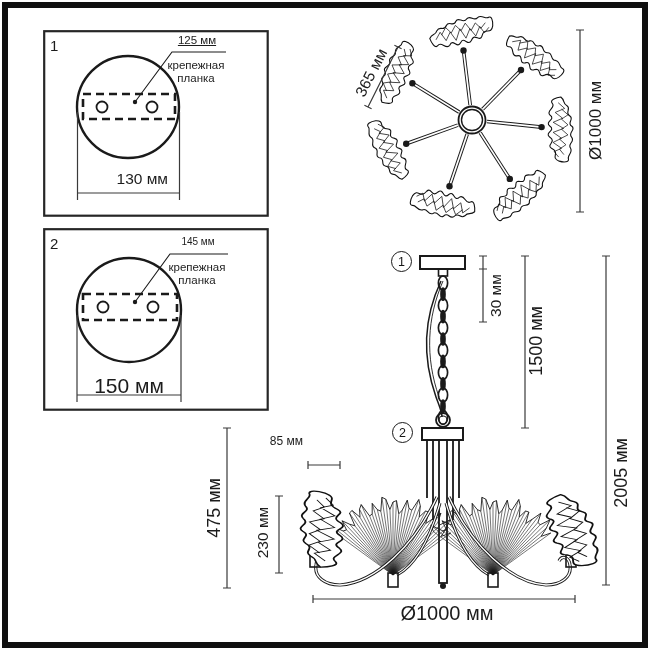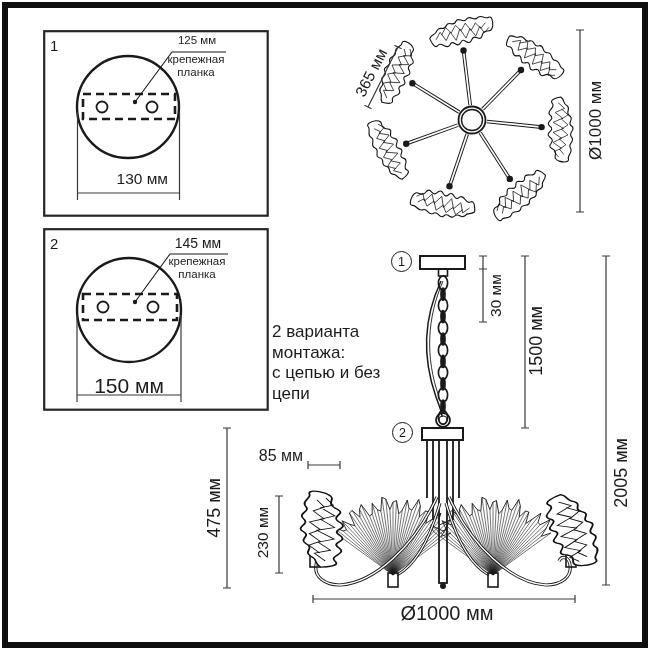--- a/index.html
+++ b/index.html
@@ -2,21 +2,21 @@
 <html><head>
 <meta charset="utf-8">
 <style>
   html,body{margin:0;padding:0;background:#fff;}
   #stage{position:relative;width:650px;height:650px;background:#ffffff;overflow:hidden;
          font-family:"Liberation Sans",sans-serif;color:#161616;}
   #frame{position:absolute;left:2px;top:2px;right:2px;bottom:2px;border:6px solid #0f0f0f;}
   .abs{position:absolute;}
   .txt{position:absolute;z-index:5;color:#1c1c1c;text-align:center;line-height:1.1;}
   .rot{transform:rotate(-90deg);}
-  .pre{white-space:pre-line;}
+  .pre{white-space:pre-line;margin-top:6px;}
   .marker{position:absolute;z-index:6;width:19px;height:19px;border:1.7px solid #1a1a1a;
           border-radius:50%;background:#fff;font-size:12.5px;display:flex;
           align-items:center;justify-content:center;}
   svg{position:absolute;overflow:visible;}
   .dim{stroke:#3a3a3a;stroke-width:1.2;fill:none;}
   .draw{stroke:#1a1a1a;fill:none;}
 </style>
 </head>
 <body>
 
@@ -27,37 +27,37 @@
     <rect x="1.2" y="1.2" width="223.5" height="184.5" fill="#ffffff" stroke="#262626" stroke-width="2.2"></rect>
     <circle class="draw" cx="85" cy="77" r="51" stroke-width="2.4"></circle>
     <rect class="draw" x="40" y="64" width="92" height="25" stroke-width="2.6" stroke-dasharray="8 5"></rect>
     <circle class="draw" cx="59" cy="77" r="5.5" stroke-width="1.8"></circle>
     <circle class="draw" cx="109" cy="77" r="5.5" stroke-width="1.8"></circle>
     <circle cx="92" cy="72" r="2.2" fill="#1a1a1a"></circle>
     <path class="draw" d="M92,72 L129,22 H183" stroke-width="1.1"></path>
     <path class="dim" d="M34.5,82 V170 M136.5,82 V170 M34.5,163 H136.5"></path>
   </svg>
   <div class="txt" style="left:50px;top:38px;font-size:15px;">1</div>
-  <div class="txt" style="left:166px;top:34px;width:62px;font-size:11.5px;">125 мм</div>
+  <div class="txt" style="left:166px;top:34px;width:62px;font-size:11.5px;text-decoration:underline;">125 мм</div>
   <div class="txt pre" style="left:155px;top:53px;width:82px;font-size:11.5px;">крепежная
 планка</div>
   <div class="txt" style="left:88px;top:170px;width:80px;font-size:15.5px;text-align:right;">130 мм</div>
 
   <svg class="abs" style="left:43px;top:228px;" width="226" height="183">
     <rect x="1.2" y="1.2" width="223.5" height="180.5" fill="#ffffff" stroke="#262626" stroke-width="2.2"></rect>
     <circle class="draw" cx="86" cy="82" r="52" stroke-width="2.4"></circle>
     <rect class="draw" x="40" y="66" width="94" height="26" stroke-width="2.6" stroke-dasharray="8 5"></rect>
     <circle class="draw" cx="60" cy="79" r="5.5" stroke-width="1.8"></circle>
     <circle class="draw" cx="110" cy="79" r="5.5" stroke-width="1.8"></circle>
     <circle cx="92" cy="74" r="2.2" fill="#1a1a1a"></circle>
     <path class="draw" d="M92,74 L127,26 H185" stroke-width="1.1"></path>
     <path class="dim" d="M34,87 V174 M138,87 V174 M34,167 H138"></path>
   </svg>
   <div class="txt" style="left:50px;top:236px;font-size:15px;">2</div>
-  <div class="txt" style="left:167px;top:236px;width:62px;font-size:14px;">145 мм</div>
+  <div class="txt" style="left:167px;top:236px;width:62px;font-size:10px;">145 мм</div>
   <div class="txt pre" style="left:156px;top:255px;width:82px;font-size:11.5px;">крепежная
 планка</div>
   <div class="txt" style="left:89px;top:374px;width:80px;font-size:21px;">150 мм</div>
 
   <svg class="abs" style="left:330px;top:15px;" width="314" height="214">
     <defs>
       <g id="leaf">
         <path d="M-32,2 C-29,-8 -24,3 -20,-7 C-17,-13 -13,-2 -9,-10 C-5,-16 -2,-4 2,-11
                  C6,-17 9,-5 13,-12 C17,-17 21,-6 25,-11 C28,-14 31,-7 32,-3
                  C29,2 26,-1 24,4 C21,9 17,2 14,8 C11,13 7,5 4,11 C1,16 -3,7 -7,12
@@ -97,22 +97,20 @@
         <use href="#leaf" transform="translate(66.2,58.4) rotate(121.6)"></use>
       </g>
     <circle class="draw" cx="142" cy="105" r="13.5" stroke-width="1.8"></circle>
     <circle class="draw" cx="142" cy="105" r="10.5" stroke-width="1.4"></circle>
     <path class="dim" d="M246,15 h8 M246,197 h8 M250,15 V197"></path>
     <path class="dim" d="M64.4,30.2 L71.6,33.8 M34.4,90.2 L41.6,93.8 M68,32 L38,92"></path>
   </svg>
   <div class="txt" style="left:336px;top:64px;width:70px;font-size:15.5px;transform:rotate(-63deg);">365 мм</div>
   <div class="txt rot" style="left:551px;top:111px;width:90px;font-size:17px;">Ø1000 мм</div>
 
-  <div class="txt pre" style="left:272px;top:322px;width:150px;text-align:left;font-size:17px;line-height:1.22;">2 варианта монтажа:
-с цепью и без цепи</div>
 
   <svg class="abs" style="left:200px;top:245px;" width="422" height="375">
 
     <path id="fanL" class="draw" stroke-width="0.6" d="M193,330L133.5,286.7M193,330L130.8,280.2M193,330L143.1,286.0M193,330L146.5,284.9M193,330L142.1,275.8M193,330L149.6,279.2M193,330L154.9,280.8M193,330L149.4,268.0M193,330L152.1,265.5M193,330L160.0,272.2M193,330L159.5,264.2M193,330L161.2,259.6M193,330L169.6,270.9M193,330L172.2,269.1M193,330L172.2,258.4M193,330L177.3,264.6M193,330L180.8,266.2M193,330L181.9,252.3M193,330L185.8,254.2M193,330L189.9,264.5M193,330L193.0,257.0M193,330L196.5,255.6M193,330L198.8,268.8M193,330L202.2,265.2M193,330L207.3,255.2M193,330L209.0,263.4M193,330L211.8,265.2M193,330L218.8,254.5M193,330L220.3,261.0M193,330L219.2,272.0M193,330L225.6,266.0M193,330L228.9,267.1M193,330L225.7,278.5M193,330L232.1,274.3M193,330L240.9,268.2M193,330L238.0,277.3M193,330L240.1,279.8M193,330L250.0,274.8M193,330L246.4,283.0M193,330L241.1,291.4M193,330L250.8,288.0"></path>
     <path id="fanLo" class="draw" stroke-width="0.9" d="M133.5,286.7L130.8,280.2L143.1,286.0L146.5,284.9L142.1,275.8L149.6,279.2L154.9,280.8L149.4,268.0L152.1,265.5L160.0,272.2L159.5,264.2L161.2,259.6L169.6,270.9L172.2,269.1L172.2,258.4L177.3,264.6L180.8,266.2L181.9,252.3L185.8,254.2L189.9,264.5L193.0,257.0L196.5,255.6L198.8,268.8L202.2,265.2L207.3,255.2L209.0,263.4L211.8,265.2L218.8,254.5L220.3,261.0L219.2,272.0L225.6,266.0L228.9,267.1L225.7,278.5L232.1,274.3L240.9,268.2L238.0,277.3L240.1,279.8L250.0,274.8L246.4,283.0L241.1,291.4L250.8,288.0"></path>
     <path id="fanR" class="draw" stroke-width="0.6" d="M293,330L233.5,286.7M293,330L230.8,280.2M293,330L243.1,286.0M293,330L246.5,284.9M293,330L242.1,275.8M293,330L249.6,279.2M293,330L254.9,280.8M293,330L249.4,268.0M293,330L252.1,265.5M293,330L260.0,272.2M293,330L259.5,264.2M293,330L261.2,259.6M293,330L269.6,270.9M293,330L272.2,269.1M293,330L272.2,258.4M293,330L277.3,264.6M293,330L280.8,266.2M293,330L281.9,252.3M293,330L285.8,254.2M293,330L289.9,264.5M293,330L293.0,257.0M293,330L296.5,255.6M293,330L298.8,268.8M293,330L302.2,265.2M293,330L307.3,255.2M293,330L309.0,263.4M293,330L311.8,265.2M293,330L318.8,254.5M293,330L320.3,261.0M293,330L319.2,272.0M293,330L325.6,266.0M293,330L328.9,267.1M293,330L325.7,278.5M293,330L332.1,274.3M293,330L340.9,268.2M293,330L338.0,277.3M293,330L340.1,279.8M293,330L350.0,274.8M293,330L346.4,283.0M293,330L341.1,291.4M293,330L350.8,288.0"></path>
     <path id="fanRo" class="draw" stroke-width="0.9" d="M233.5,286.7L230.8,280.2L243.1,286.0L246.5,284.9L242.1,275.8L249.6,279.2L254.9,280.8L249.4,268.0L252.1,265.5L260.0,272.2L259.5,264.2L261.2,259.6L269.6,270.9L272.2,269.1L272.2,258.4L277.3,264.6L280.8,266.2L281.9,252.3L285.8,254.2L289.9,264.5L293.0,257.0L296.5,255.6L298.8,268.8L302.2,265.2L307.3,255.2L309.0,263.4L311.8,265.2L318.8,254.5L320.3,261.0L319.2,272.0L325.6,266.0L328.9,267.1L325.7,278.5L332.1,274.3L340.9,268.2L338.0,277.3L340.1,279.8L350.0,274.8L346.4,283.0L341.1,291.4L350.8,288.0"></path>
 
     <rect class="draw" x="220" y="11" width="45" height="13" fill="#fff" stroke-width="2"></rect>
     <rect class="draw" x="238.5" y="24" width="9" height="7" stroke-width="1.6"></rect>
@@ -170,17 +168,17 @@
     <path class="dim" d="M108,216 v8 M140,216 v8 M108,220 H140"></path>
     <path class="dim" d="M113,350 v8 M375,350 v8 M113,354 H375"></path>
   </svg>
 
   <div class="marker" style="left:391px;top:251px;">1</div>
   <div class="marker" style="left:392px;top:422px;">2</div>
 
   <div class="txt rot" style="left:468px;top:287px;width:56px;font-size:15.5px;">30 мм</div>
   <div class="txt rot" style="left:497px;top:331px;width:80px;font-size:18px;">1500 мм</div>
   <div class="txt rot" style="left:580px;top:463px;width:84px;font-size:18px;">2005 мм</div>
-  <div class="txt" style="left:240px;top:447px;width:63px;text-align:right;font-size:16px;">85 мм</div>
+  <div class="txt" style="left:240px;top:435px;width:63px;text-align:right;font-size:12px;">85 мм</div>
   <div class="txt rot" style="left:180px;top:498px;width:70px;font-size:18px;">475 мм</div>
   <div class="txt rot" style="left:230px;top:524px;width:66px;font-size:15.5px;">230 мм</div>
   <div class="txt" style="left:377px;top:602px;width:140px;font-size:20px;">Ø1000 мм</div>
 </div>
 
 </body></html>

